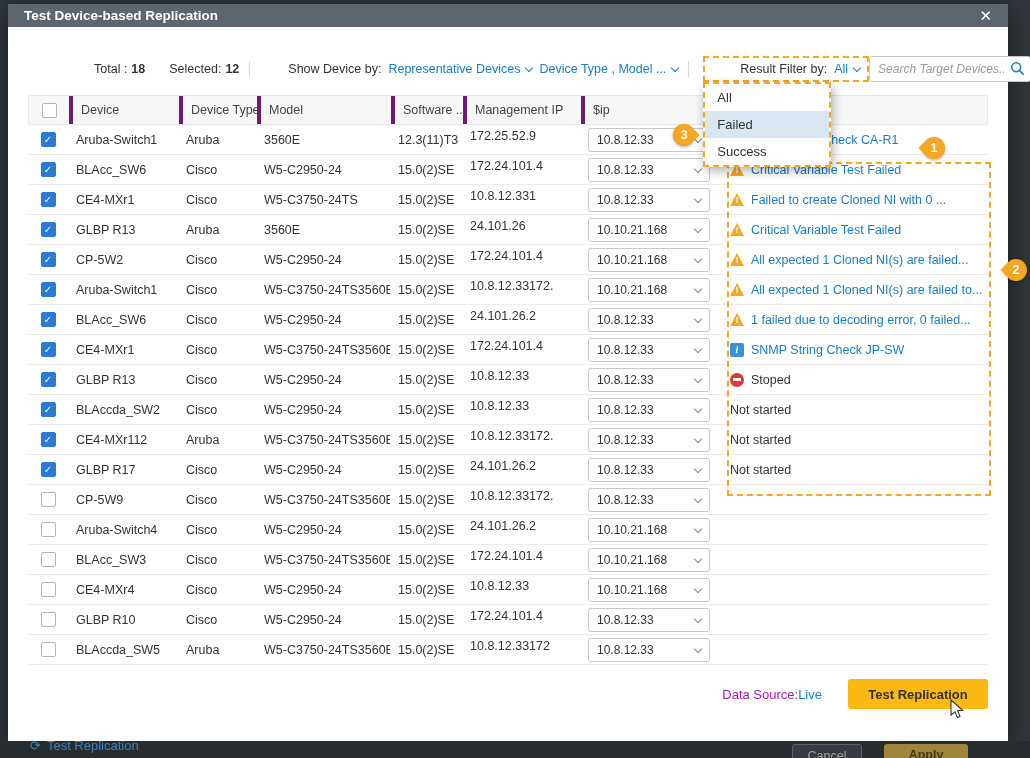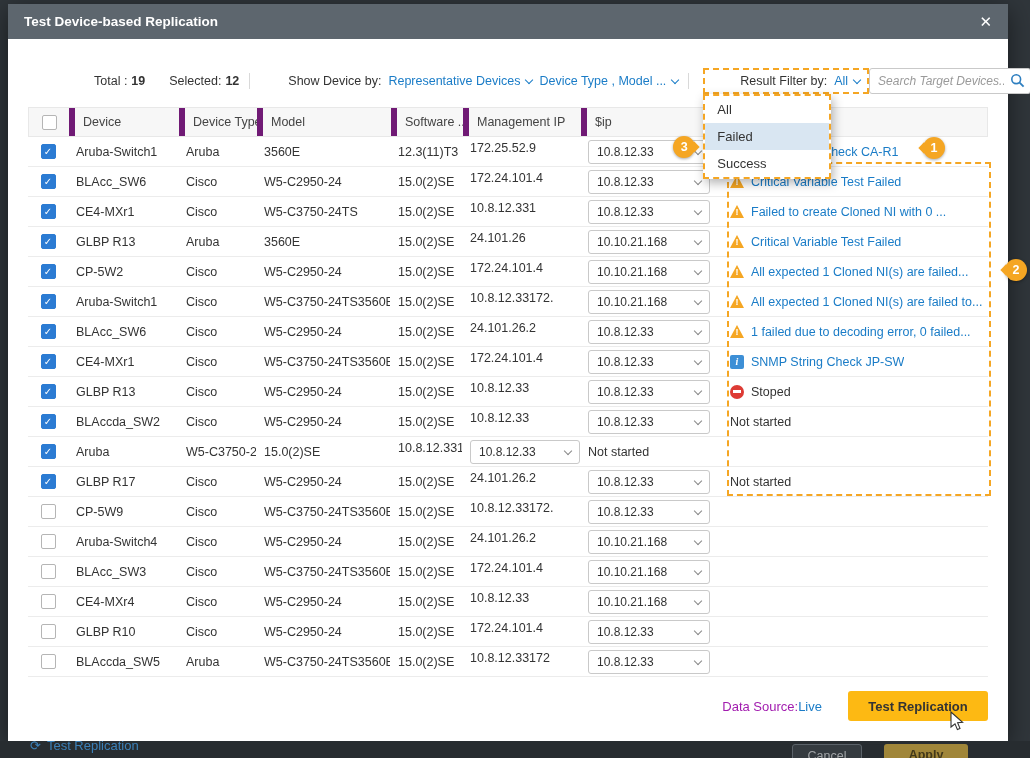--- a/index.html
+++ b/index.html
@@ -2,21 +2,21 @@
 <html><head>
 <meta charset="utf-8">
 <style>
   * { margin:0; padding:0; box-sizing:border-box; }
   html,body { width:1030px; height:758px; }
   body { font-family:"Liberation Sans", sans-serif; background:#30363b; position:relative; overflow:hidden; }
 
   
   .modal { position:absolute; left:8px; top:4px; width:1000px; height:737px; background:#fff;
            box-shadow:0 6px 24px rgba(0,0,0,.5); }
-  .modal-header { height:35px; background:#5d666e; display:flex; align-items:center;
+  .modal-header { height:23px; background:#5d666e; display:flex; align-items:center;
                   justify-content:space-between; padding:0 16px; }
   .modal-title { color:#fff; font-size:13.5px; font-weight:bold; }
   .close-btn { color:#fff; font-size:15px; cursor:pointer; line-height:1; }
   .modal-body { padding:0 20px; }
 
   
   .toolbar { display:flex; align-items:center; margin:26px 0 10px; padding-left:38px;
              font-size:12.5px; color:#333; height:32px; }
   .t-label { color:#333; white-space:nowrap;margin-left:28px; }
   .t-bold { font-weight:bold; margin-left:4px; white-space:nowrap; }
@@ -43,21 +43,21 @@
   .search-box input::placeholder { color:#9a9a9a; font-style:italic; }
   .search-icon { position:absolute; right:6px; top:5px; }
   .export { display:flex; align-items:center; gap:5px; color:#1a7cc7; margin-left:14px;
             cursor:pointer; flex:none; }
 
   
   .thead, .trow { display:grid; grid-template-columns:40px 110px 78px 134px 72px 118px 142px 1fr; }
   .thead { background:#f7f7f7; border:1px solid #e8e8e8; height:30px; }
   .hcell { display:flex; align-items:center; padding-left:8px; color:#444; font-size:12.5px;
            white-space:nowrap; overflow:hidden; }
-  .hcell + .hcell { border-left:6px solid #701a75; }
+  .hcell + .hcell { border-left:4px solid #701a75; }
   .hcell.cbc, .cell.cbc { justify-content:center; padding-left:0; }
   .trow { height:30px; border-bottom:1px solid #ececec; }
   .cell { display:flex; align-items:center; padding-left:8px; font-size:12.5px; color:#333;
           white-space:nowrap; overflow:hidden; }
   .cell.mgmt { align-items:flex-start; padding-top:4px; }
   .checkbox { width:15px; height:15px; border:1px solid #b5b5b5; border-radius:2px; background:#fff;
               display:flex; align-items:center; justify-content:center; font-size:10px; color:#fff;
               cursor:pointer; flex:none; }
   .checkbox.checked { background:#2b7bd3; border-color:#2b7bd3; }
   .ip-select { width:122px; height:24px; border:1px solid #c9c9c9; border-radius:3px; background:#fff;
@@ -117,21 +117,21 @@
 
   <div class="modal-header">
     <span class="modal-title">Test Device-based Replication</span>
     <span class="close-btn">✕</span>
   </div>
 
   <div class="modal-body">
 
     <div class="toolbar">
       <span class="t-label">Total :</span>
-      <span class="t-bold">19</span>
+      <span class="t-bold">18</span>
       <span class="t-label sel">Selected:</span>
       <span class="t-bold">12</span>
       <span class="vsep"></span>
       <span class="t-label">Show Device by:</span>
       <span class="t-link">
         <span>Representative Devices</span>
         <i class="chev"></i>
       </span>
       <span class="t-link">
         <span>Device Type , Model ...</span>
@@ -381,20 +381,21 @@
               </div>
             </div>
             <div class="cell result">
               <span class="rtext">Not started</span>
             </div>
           </div>
           <div class="trow">
             <div class="cell cbc">
               <span class="checkbox checked">✓</span>
             </div>
+            <div class="cell">CE4-MXr112</div>
             <div class="cell">Aruba</div>
             <div class="cell">W5-C3750-24TS3560E</div>
             <div class="cell">15.0(2)SE</div>
             <div class="cell mgmt">10.8.12.33172.</div>
             <div class="cell">
               <div class="ip-select">
                 <span class="sel-val">10.8.12.33</span>
                 <i class="chev"></i>
               </div>
             </div>

